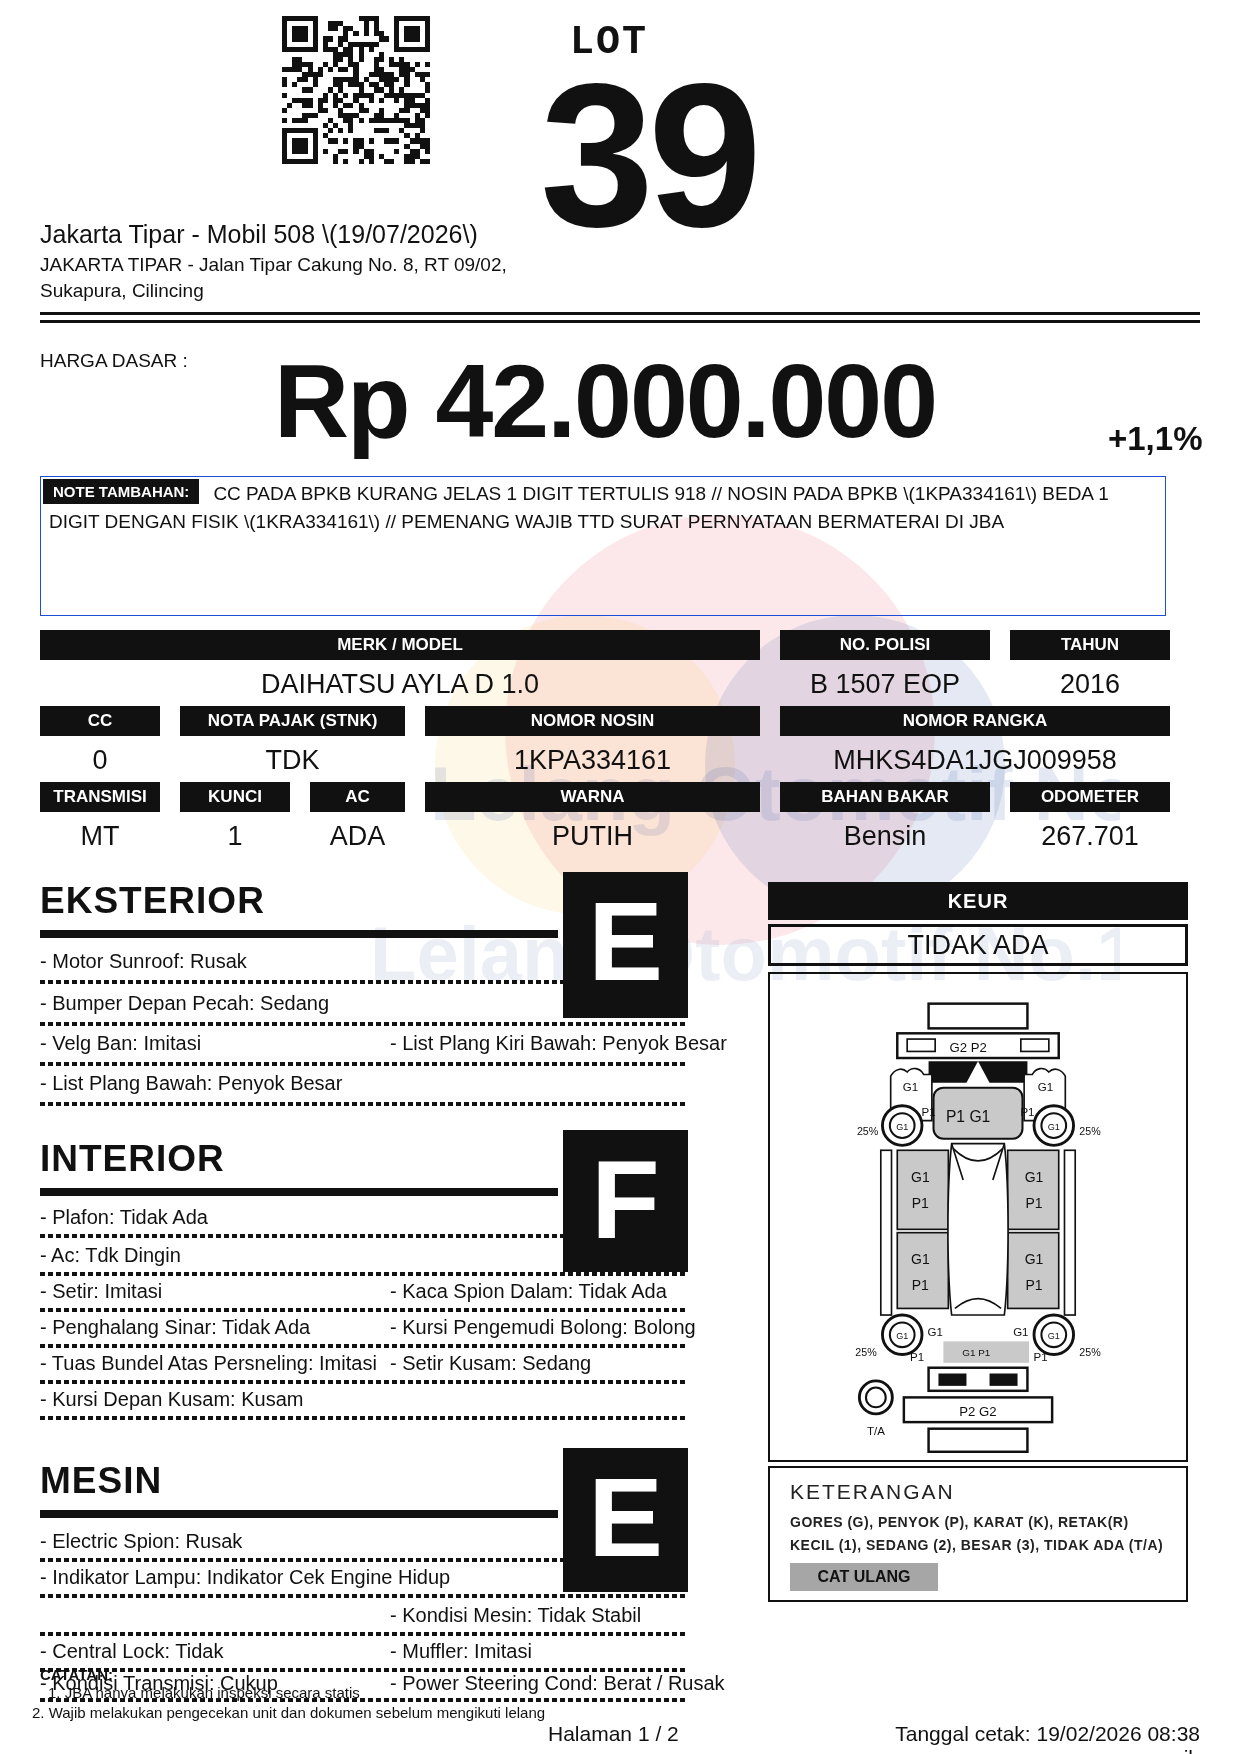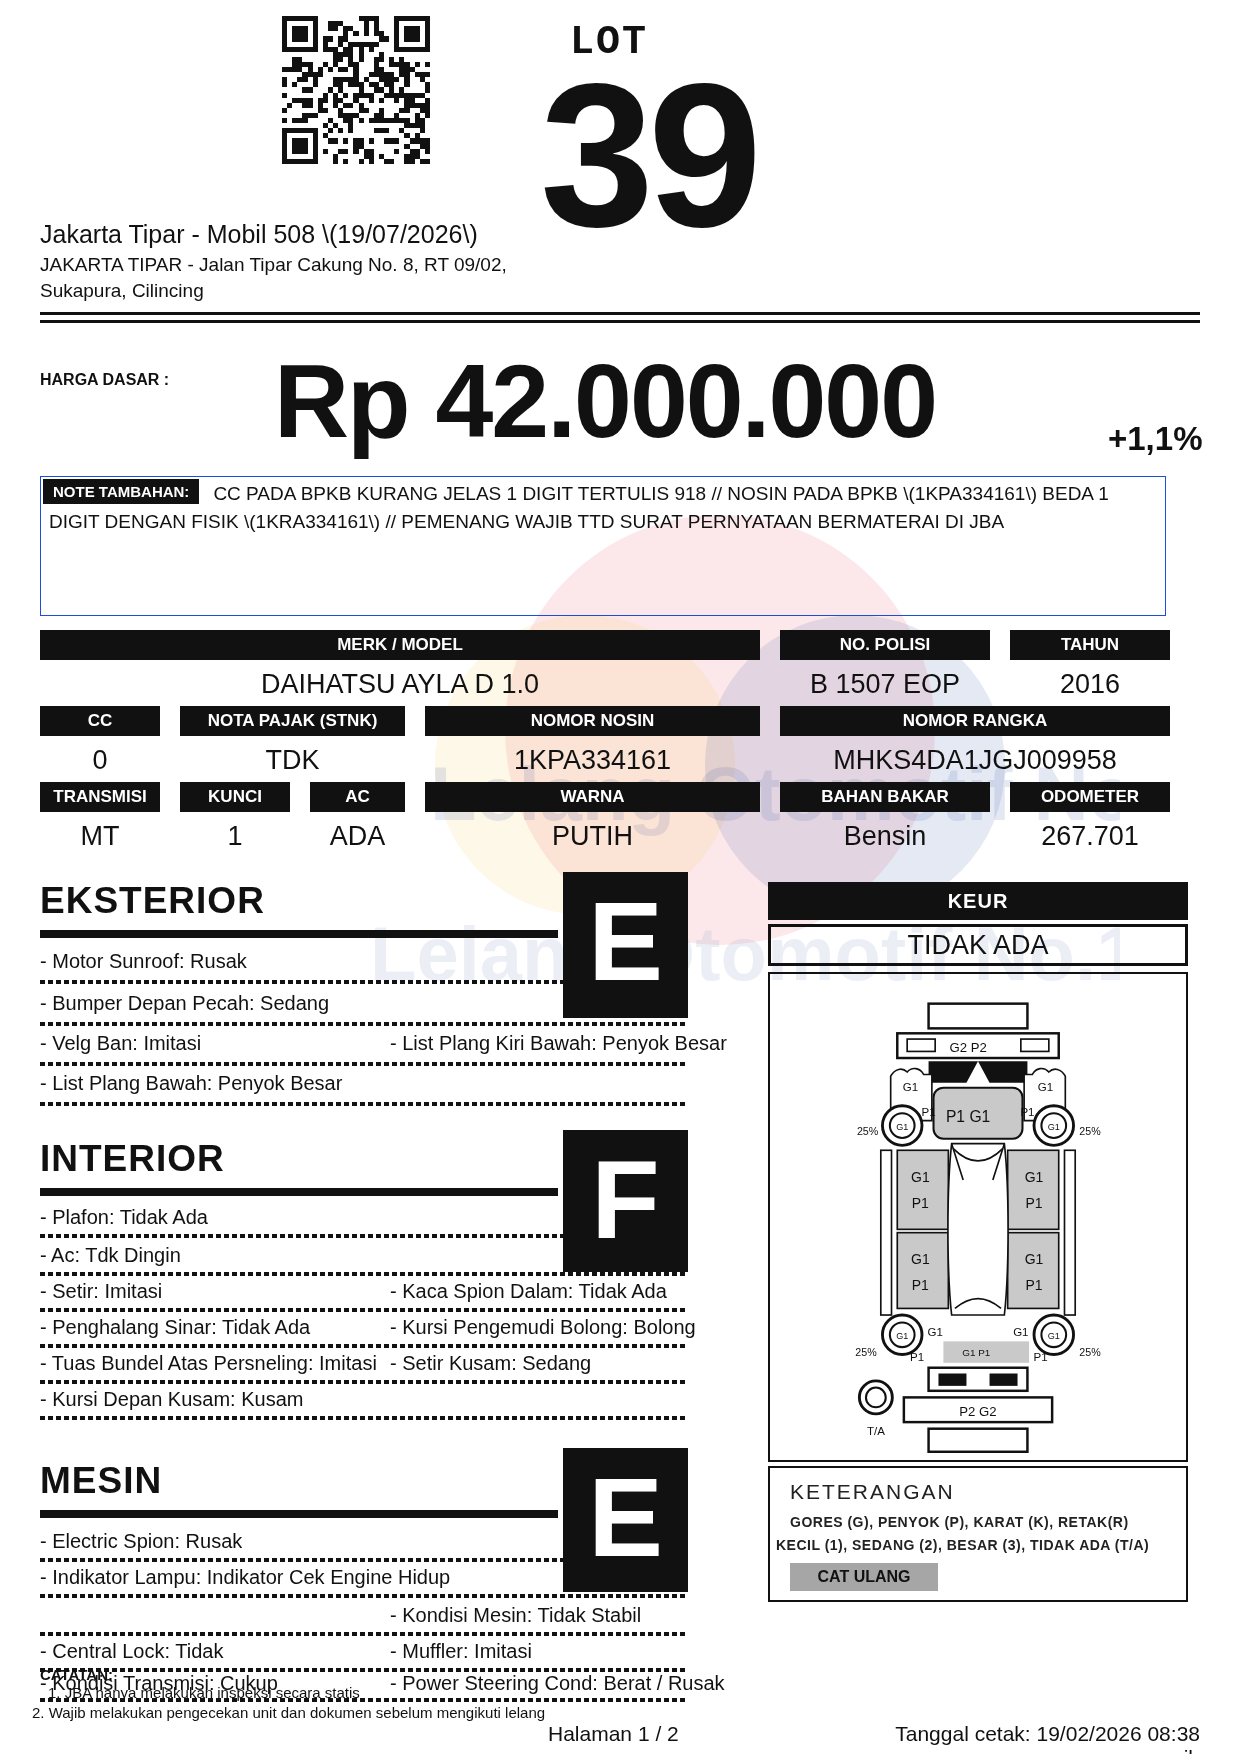--- a/index.html
+++ b/index.html
@@ -5,21 +5,21 @@
   html,body{margin:0;padding:0;background:#fff;}
   #page{position:relative;width:1240px;height:1754px;background:#fff;overflow:hidden;
         font-family:"Liberation Sans","DejaVu Sans",sans-serif;color:#111;}
   .abs{position:absolute;}
   .wm{position:absolute;z-index:0;pointer-events:none;}
   .hdr-venue{font-size:25px;}
   .hdr-addr{font-size:19px;}
   .lot-label{font-size:40px;font-weight:bold;letter-spacing:2px;font-family:Liberation Mono, monospace;}
   .lot-num{font-size:205px;font-weight:bold;line-height:1;text-align:left;letter-spacing:-6px;}
   .dbl-rule{border-top:3px solid #111;border-bottom:3px solid #111;height:5px;}
-  .harga-label{font-size:16px;font-weight:bold;margin-top:21px;}
+  .harga-label{font-size:19px;font-weight:normal;}
   .price{font-size:104px;font-weight:bold;text-align:center;letter-spacing:-2px;white-space:nowrap;}
   .pct{font-size:33px;font-weight:bold;}
   .note-box{border:1px solid #1d4ed8;}
   .note-label{float:left;background:#111;color:#fff;font-size:15px;font-weight:bold;
               padding:4px 10px;margin:2px 14px 2px 2px;}
   .note-text{font-size:19px;line-height:28px;padding:3px 8px 0 8px;}
   .trow{display:flex;}
   .th{background:#111;color:#fff;font-size:17px;font-weight:bold;text-align:center;line-height:30px;
       white-space:nowrap;overflow:hidden;}
   .td{font-size:27px;text-align:center;line-height:40px;white-space:nowrap;}
@@ -582,21 +582,21 @@
       <rect x="150" y="552" width="120" height="28" fill="#fff" stroke="#111" stroke-width="3"></rect>
       <circle cx="86" cy="514" r="20" fill="#fff" stroke="#111" stroke-width="3.5"></circle>
       <circle cx="86" cy="514" r="12" fill="#fff" stroke="#111" stroke-width="2.5"></circle>
       <text x="86" y="560" font-size="14" text-anchor="middle" fill="#111">T/A</text>
     </svg>
   </div>
 
   <div class="abs panel-box" style="left:768px;top:1466px;width:416px;height:132px">
     <div class="leg-title" style="margin:12px 0 0 20px">KETERANGAN</div>
     <div class="leg-line" style="margin:10px 0 0 20px">GORES (G), PENYOK (P), KARAT (K), RETAK(R)</div>
-    <div class="leg-line" style="margin:7px 0 0 6px">KECIL (1), SEDANG (2), BESAR (3), TIDAK ADA (T/A)</div>
+    <div class="leg-line" style="margin:7px 0 0 20px">KECIL (1), SEDANG (2), BESAR (3), TIDAK ADA (T/A)</div>
     <div class="badge" style="width:148px;height:28px;margin:10px 0 0 20px">CAT ULANG</div>
   </div>
 
   <div class="abs foot-small" style="left:40px;top:1666px;font-weight:bold">CATATAN:</div>
   <div class="abs foot-small" style="left:48px;top:1684px">1. JBA hanya melakukan inspeksi secara statis</div>
   <div class="abs foot-small" style="left:32px;top:1704px">2. Wajib melakukan pengecekan unit dan dokumen sebelum mengikuti lelang</div>
   <div class="abs foot-big" style="left:548px;top:1722px;width:220px;text-align:left">Halaman 1 / 2</div>
   <div class="abs foot-big" style="left:880px;top:1722px;width:320px;text-align:right">Tanggal cetak: 19/02/2026 08:38 wib</div>
 </div>
 

